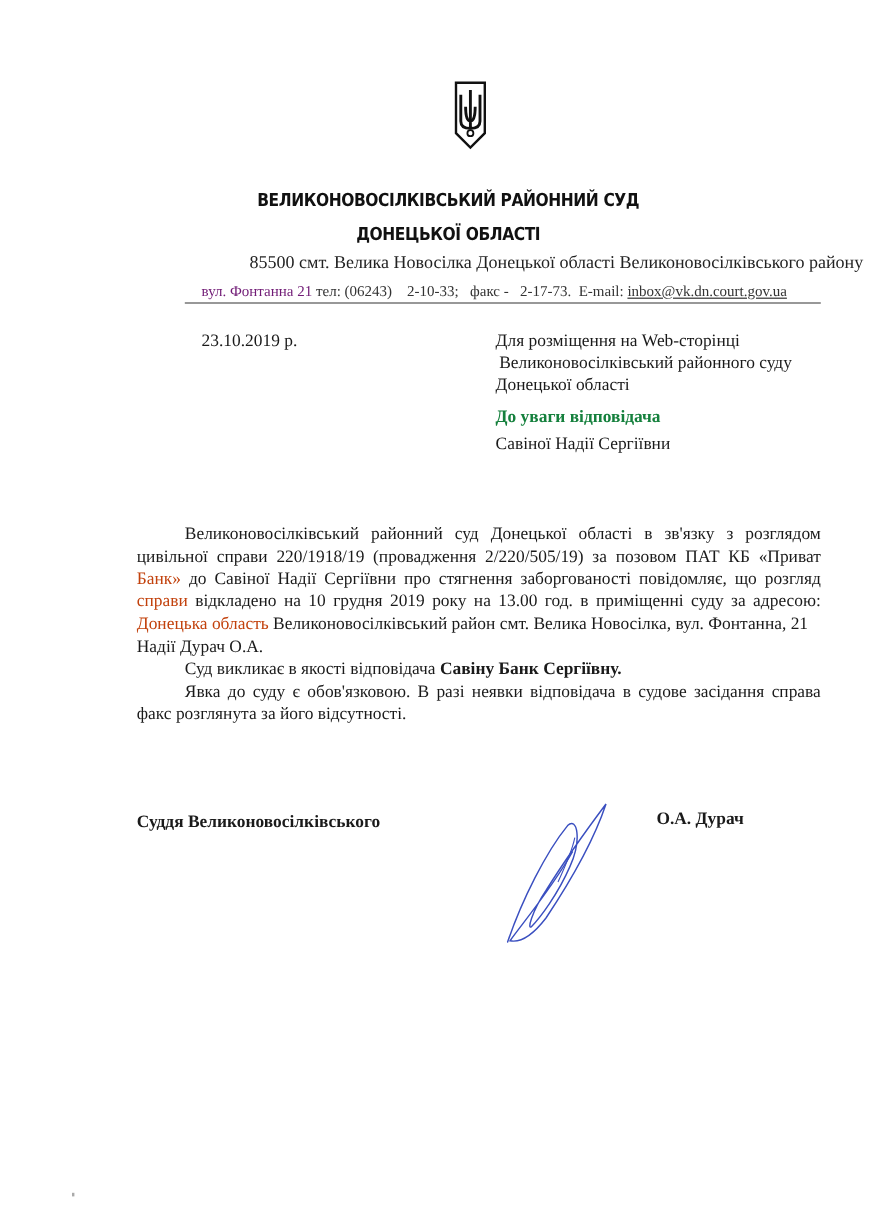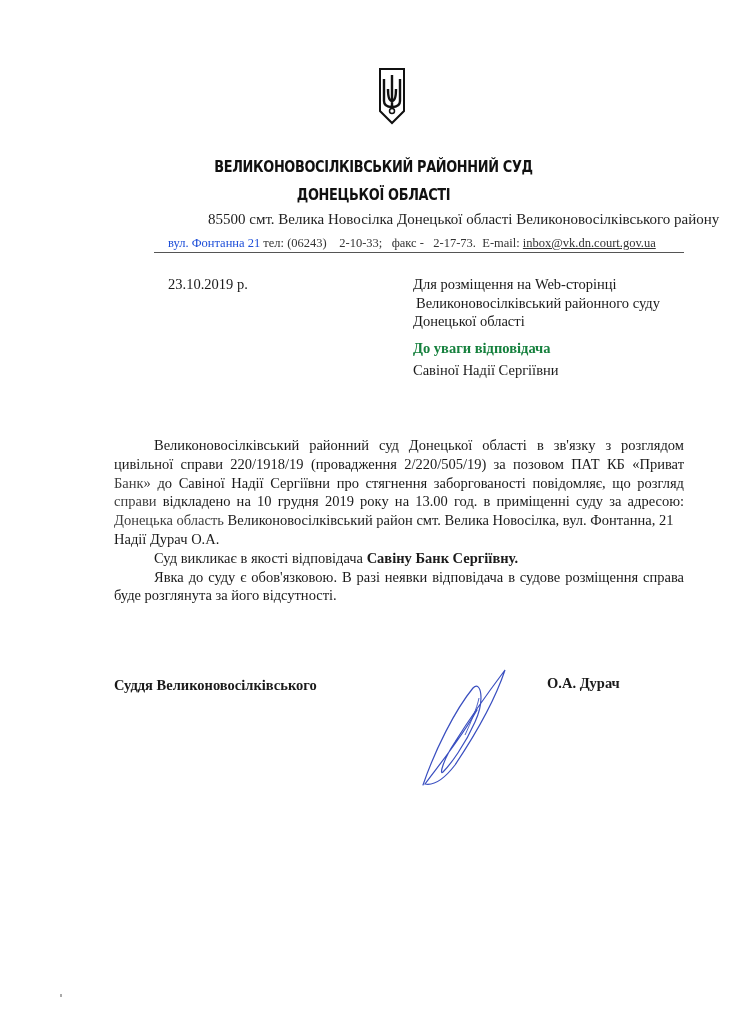--- a/index.html
+++ b/index.html
@@ -6,31 +6,31 @@
   body { width: 747px; height: 1024px; position: relative; overflow: hidden;
          font-family: "Liberation Serif", serif; color: #1a1a1a; }
   .abs { position: absolute; }
   .emblem { left: 378px; top: 67px; width: 28px; height: 58px; }
   .court-name { left: 0; width: 747px; text-align: center; font-family: "DejaVu Sans", sans-serif;
                 font-weight: bold; font-size: 15px; letter-spacing: -0.4px; color: #111; transform: scaleX(0.86); }
   .court-name.l1 { top: 158px; }
   .court-name.l2 { top: 186px; }
   .addr1 { left: 168px; top: 211px; font-size: 15px; color: #222; margin-left: 40px; }
   .addr2 { left: 168px; top: 236px; font-size: 12.5px; color: #333; white-space: pre; }
-  .addr2 .faded { color: #1d4ed8; }
+  .addr2 .faded { color: #701a75; }
   .addr2 .email { text-decoration: underline; }
   .rule { left: 154px; top: 252px; width: 530px; height: 1px; background: #555; }
   .date { left: 168px; top: 276px; font-size: 14.5px; }
   .recipient { left: 413px; font-size: 14.5px; }
   .r1 { top: 276px; } .r2 { top: 295px; left: 416px; } .r3 { top: 313px; }
   .r4 { top: 340px; color: #15803d; font-weight: bold; } .r5 { top: 362px; font-weight: normal; }
   .body-text { left: 114px; width: 570px; font-size: 14.5px; line-height: 18.8px; text-align: justify; }
   .body-text p { margin: 0; }
   .indent { text-indent: 40px; }
-  .faded { color: #404040; }
+  .faded { color: #c2410c; }
   .p1 { top: 436px; }
   .sig-title { left: 114px; top: 676px; font-size: 14.5px; font-weight: bold; line-height: 19px; }
   .sig-name { left: 547px; top: 675px; font-size: 14.5px; font-weight: bold; }
   .signature { left: 415px; top: 660px; width: 110px; height: 130px; }
   .speck { left: 60px; top: 994px; width: 2px; height: 3px; background: #aaa; }
 </style>
 </head>
 <body>
 
 <svg class="abs emblem" viewBox="0 0 28 58">
@@ -51,21 +51,21 @@
 <div class="abs recipient r1">Для розміщення на Web-сторінці</div>
 <div class="abs recipient r2">Великоновосілківський районного суду</div>
 <div class="abs recipient r3">Донецької області</div>
 <div class="abs recipient r4">До уваги відповідача</div>
 <div class="abs recipient r5">Савіної Надії Сергіївни</div>
 
 <div class="abs body-text p1">
   <p class="indent"><span>Великоновосілківський районний суд Донецької області в зв'язку з розглядом цивільної справи 220/1918/19 (провадження 2/220/505/19) за позовом ПАТ КБ «Приват </span><span class="faded">Банк»</span><span> до Савіної Надії Сергіївни про стягнення заборгованості повідомляє, що розгляд </span><span class="faded">справи</span><span> відкладено на 10 грудня 2019 року на 13.00 год. в приміщенні суду за адресою: </span><span class="faded">Донецька область</span><span> Великоновосілківський район смт. Велика Новосілка, вул. Фонтанна, 21</span></p>
   <p>Надії Дурач О.А.</p>
   <p class="indent"><span>Суд викликає в якості відповідача </span><b>Савіну Банк Сергіївну.</b></p>
-  <p class="indent">Явка до суду є обов'язковою. В разі неявки відповідача в судове розміщення справа буде розглянута за його відсутності.</p>
+  <p class="indent">Явка до суду є обов'язковою. В разі неявки відповідача в судове засідання справа факс розглянута за його відсутності.</p>
 </div>
 
 <div class="abs sig-title">
   <div>Суддя Великоновосілківського</div>
 </div>
 
 <svg class="abs signature" viewBox="0 0 110 130">
   <path d="M8 125 C20 90, 40 50, 58 28 C66 20, 70 40, 60 62 C50 85, 35 105, 28 112 C24 116, 28 100, 40 82 C55 58, 75 30, 90 10 C80 40, 60 75, 40 105 C30 118, 20 126, 10 124 C20 110, 45 80, 62 50" fill="none" stroke="#3a4fc0" stroke-width="1.2" stroke-linecap="round"></path>
   <path d="M50 75 C56 62, 62 48, 64 38" fill="none" stroke="#3a4fc0" stroke-width="0.9"></path>
 </svg>

